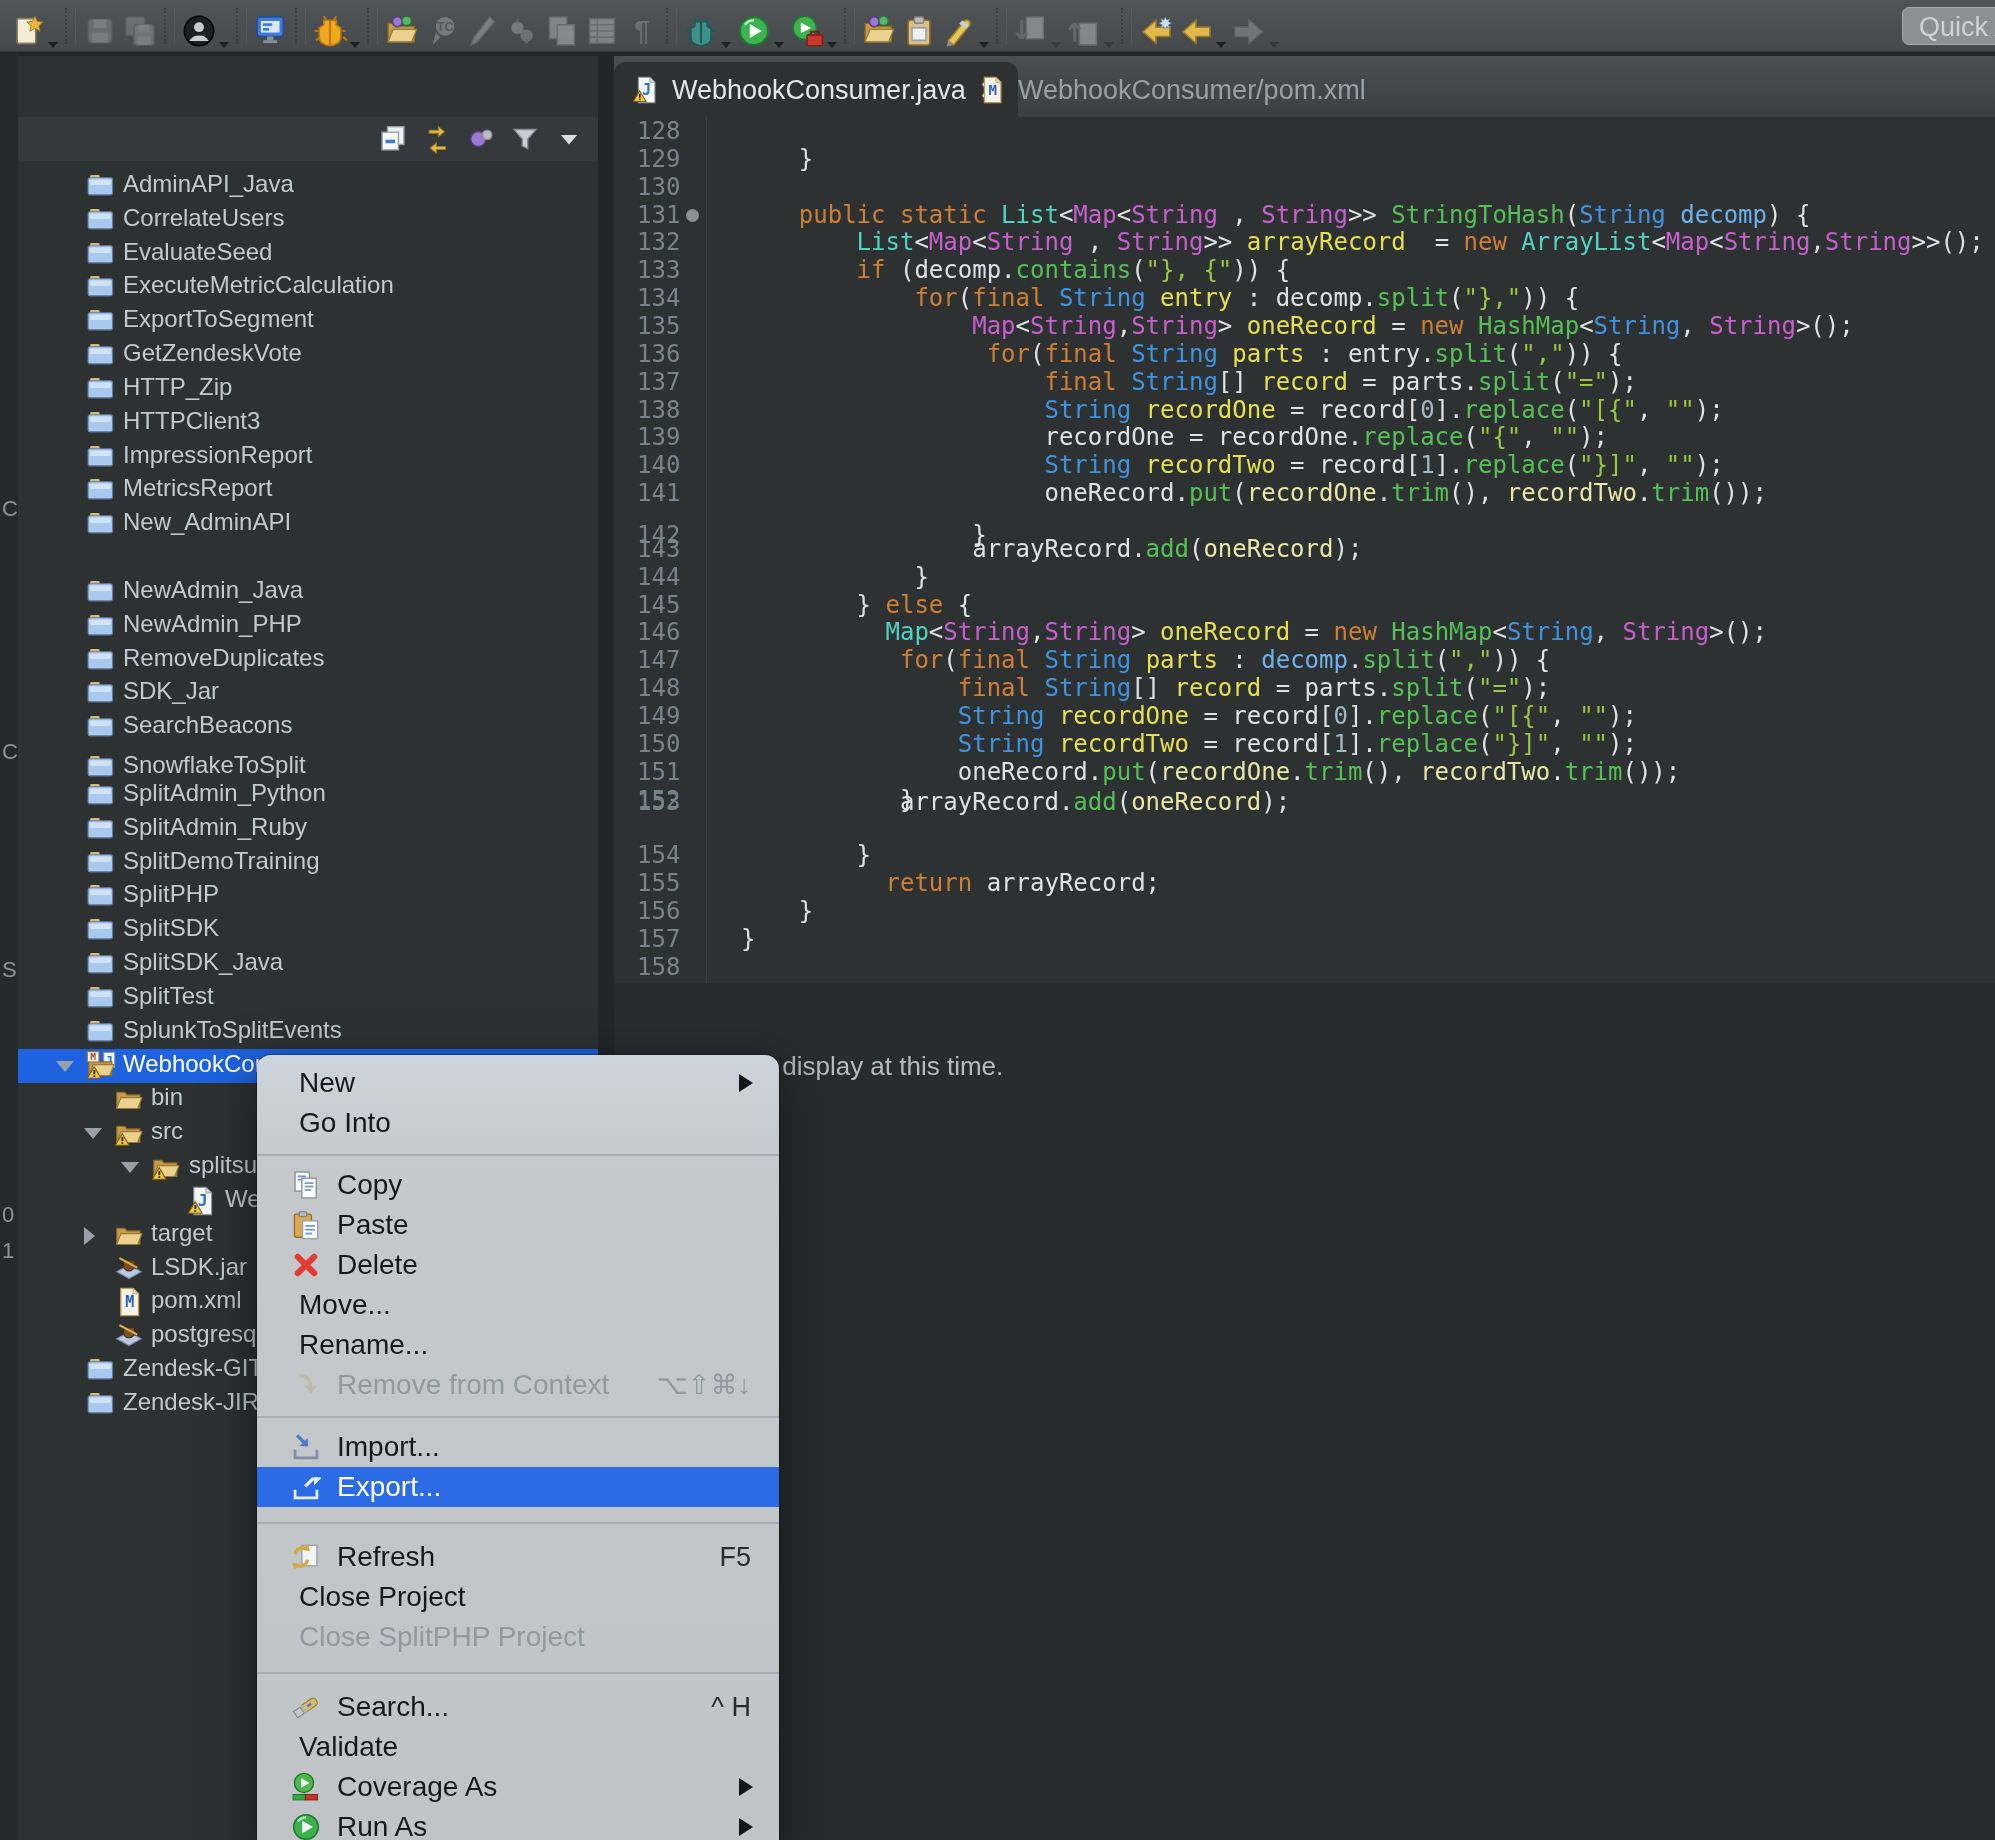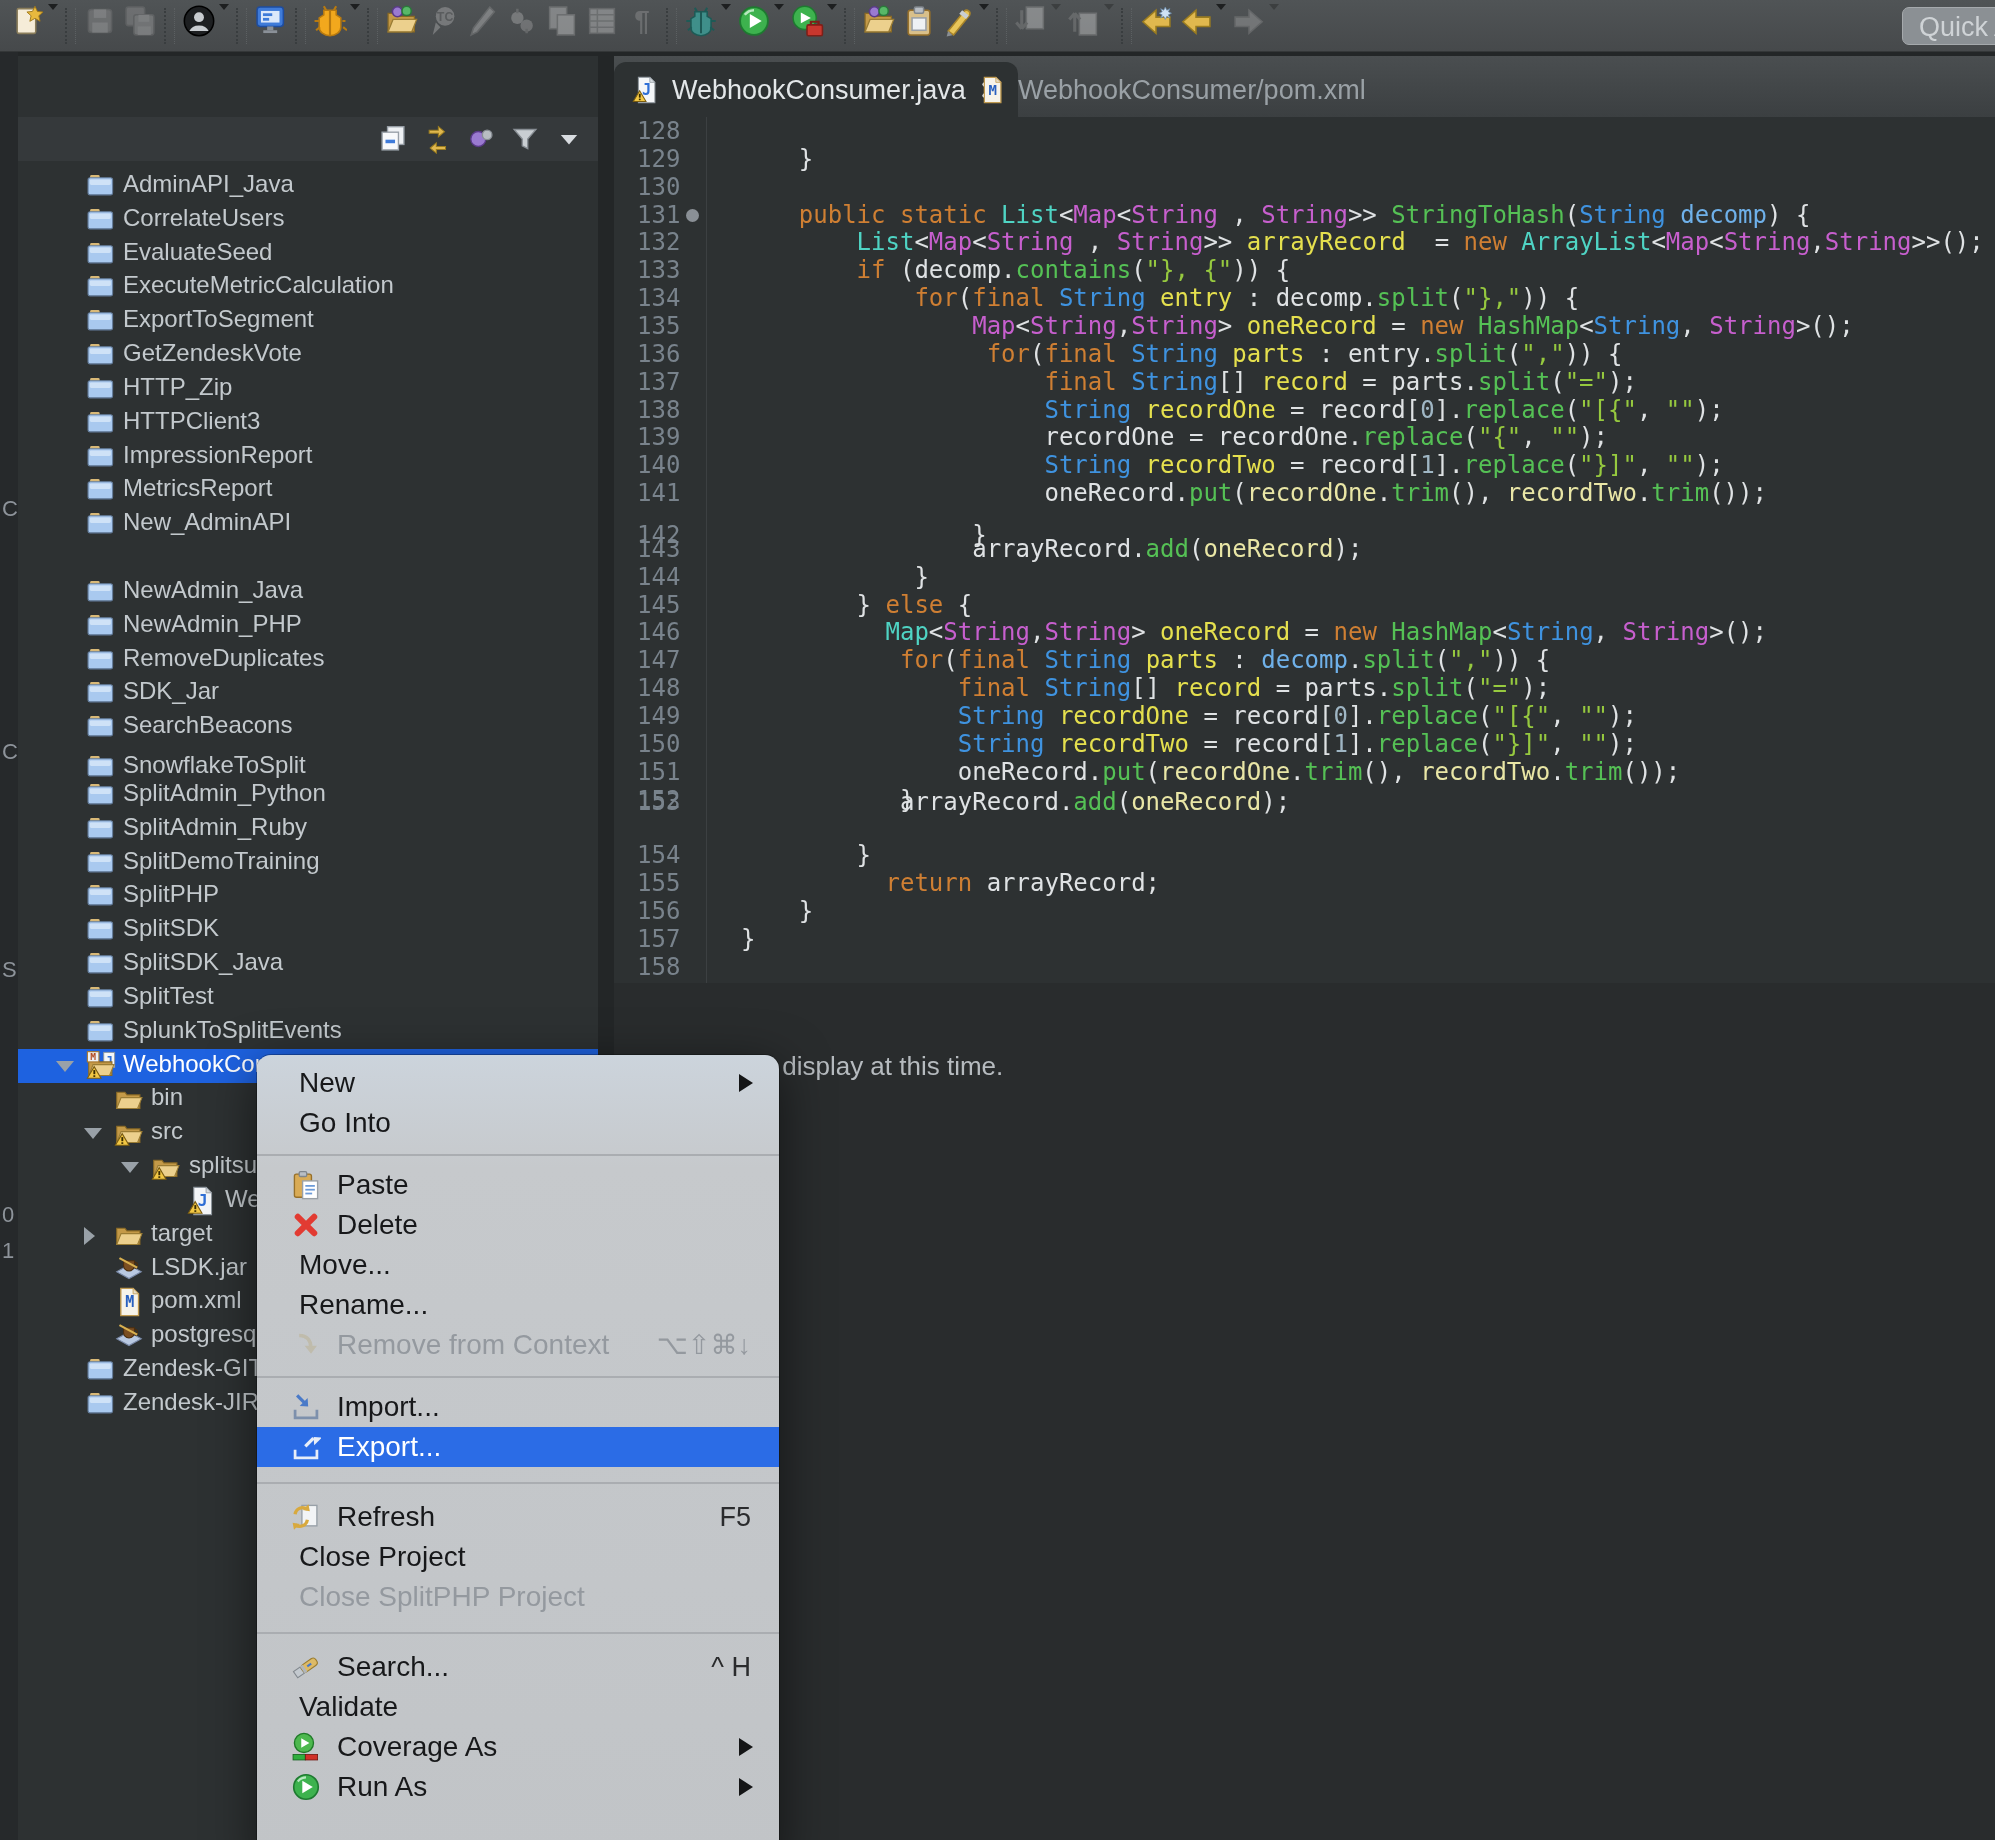--- a/index.html
+++ b/index.html
@@ -1,21 +1,21 @@
 <!DOCTYPE html>
 <html><head>
 <meta charset="utf-8">
 <style>
   html,body{margin:0;padding:0}
   body{width:1996px;height:1841px;position:relative;overflow:hidden;background:#232627;
        font-family:"Liberation Sans",sans-serif;-webkit-font-smoothing:antialiased}
   
   #toolbar{position:absolute;left:0;top:0;width:1996px;height:52px;background:linear-gradient(#505456,#46494b);
            border-bottom:1px solid #343738;display:flex;align-items:center;padding-left:8px;box-sizing:border-box}
-  .tb-btn{display:flex;align-items:flex-start;height:44px;padding:0 3px;border-radius:4px;position:relative}
+  .tb-btn{display:flex;align-items:flex-end;height:44px;padding:0 3px;border-radius:4px;position:relative}
   .tb-btn svg{display:block}
   .tb-btn.disabled{opacity:.38;filter:grayscale(.9)}
   .tb-sep{width:8px;height:36px;margin:0 4px;border-left:2px dotted #393d3f;border-right:1px dotted #5c6062}
   .chev{width:0;height:0;border-left:5px solid transparent;border-right:5px solid transparent;border-top:6px solid #1d1f20;margin-left:3px}
   #quick-box{position:absolute;left:1902px;top:7px;width:189px;height:38px;background:#8b9094;border:1px solid #a5a9ac;
              border-radius:7px;color:#cfd3d6;font-size:27px;line-height:38px;padding-left:16px;box-sizing:border-box;white-space:nowrap;overflow:hidden}
   
   #left-rail{position:absolute;left:0;top:52px;width:18px;height:1789px;background:#26292b;overflow:hidden}
   .rail-frag{position:absolute;left:2px;color:#8d939a;font-size:22px}
   
@@ -853,20 +853,34 @@
       <span class="mlabel">New</span>
       <span class="msub"></span>
     </div>
     <div class="mitem">
       <span class="mlabel">Go Into</span>
     </div>
     <div class="msep" style="height: 22px;"></div>
     <div class="mitem hasicon">
       <span class="micon">
         <svg class="expl-ico" width="30" height="30" viewBox="0 0 22 22">
+          <rect x="3" y="1.5" width="10.5" height="14" fill="#f7f8fa" stroke="#8a9098"></rect>
+          <rect x="5" y="4" width="6" height="1.3" fill="#6d9bd8"></rect>
+          <rect x="5" y="6.5" width="6" height="1.3" fill="#6d9bd8"></rect>
+          <rect x="8" y="6" width="10.5" height="14.5" fill="#ffffff" stroke="#8a9098"></rect>
+          <rect x="10" y="9" width="6.5" height="1.3" fill="#6d9bd8"></rect>
+          <rect x="10" y="11.5" width="6.5" height="1.3" fill="#6d9bd8"></rect>
+          <rect x="10" y="14" width="5" height="1.3" fill="#6d9bd8"></rect>
+        </svg>
+      </span>
+      <span class="mlabel">Copy</span>
+    </div>
+    <div class="mitem hasicon">
+      <span class="micon">
+        <svg class="expl-ico" width="30" height="30" viewBox="0 0 22 22">
           <rect x="2.5" y="3" width="12.5" height="17" rx="1.5" fill="#d9ab55" stroke="#97702a"></rect>
           <rect x="6" y="1.2" width="5.5" height="3.6" rx="1" fill="#b9bec4" stroke="#80868c"></rect>
           <rect x="8.5" y="8" width="11" height="13" fill="#ffffff" stroke="#9aa0a6"></rect>
           <rect x="10.5" y="11" width="7" height="1.3" fill="#6d9bd8"></rect>
           <rect x="10.5" y="13.8" width="7" height="1.3" fill="#6d9bd8"></rect>
           <rect x="10.5" y="16.6" width="5" height="1.3" fill="#6d9bd8"></rect>
         </svg>
       </span>
       <span class="mlabel">Paste</span>
     </div>

